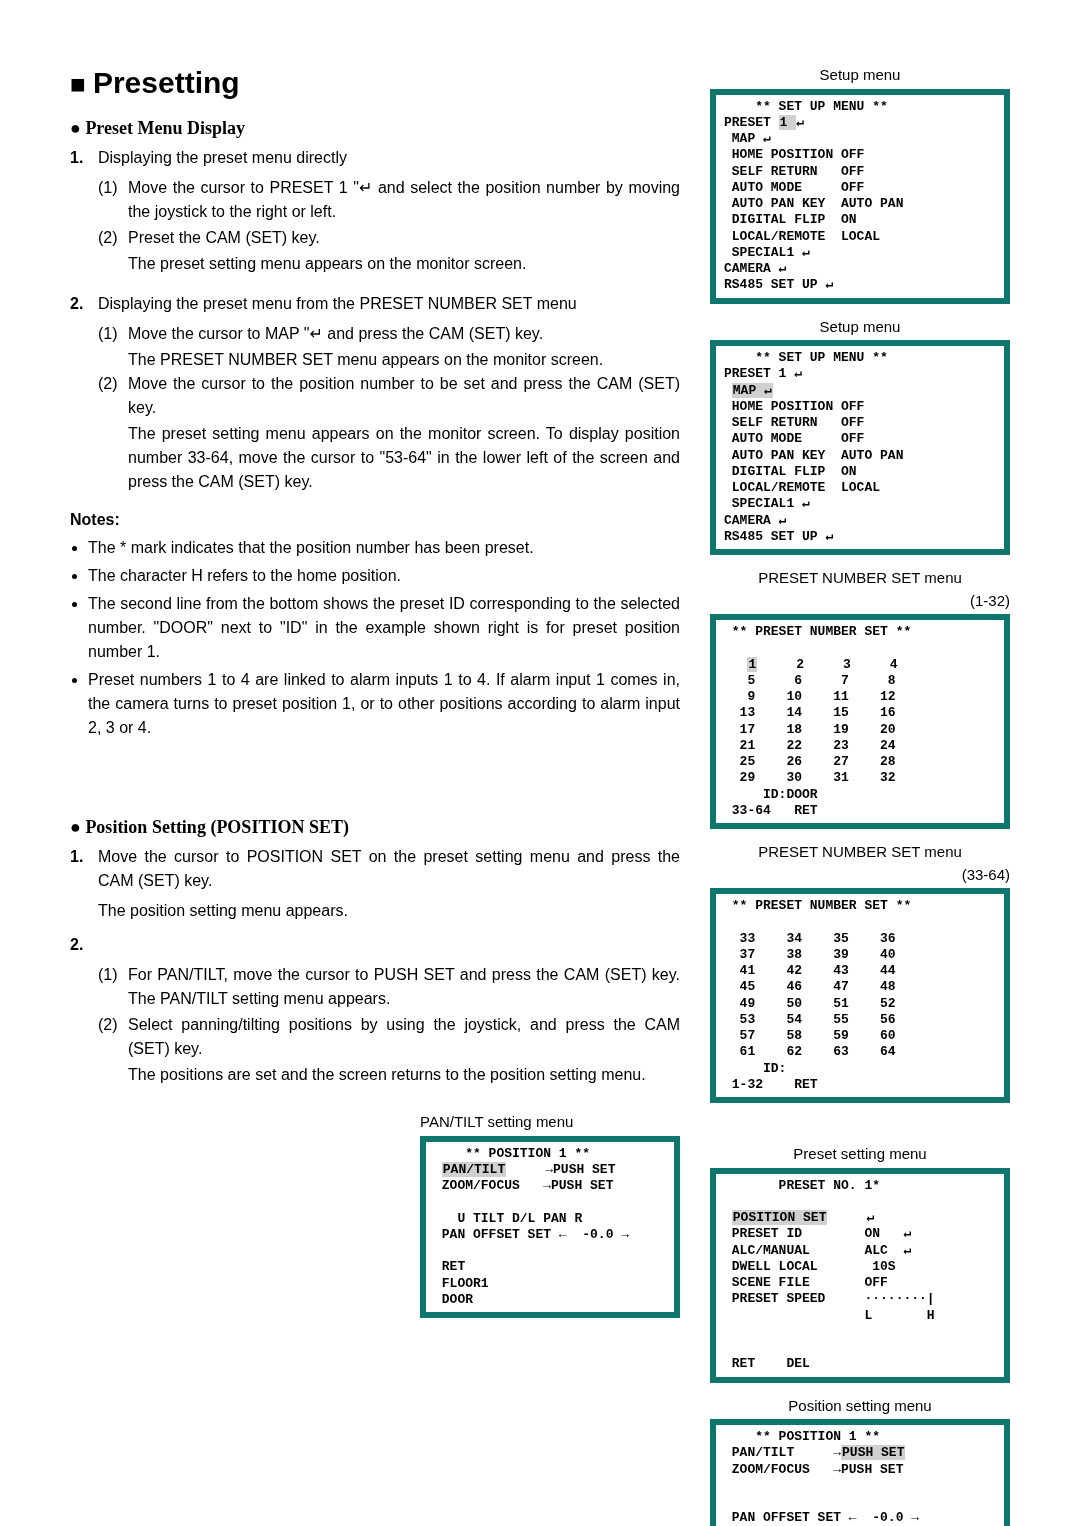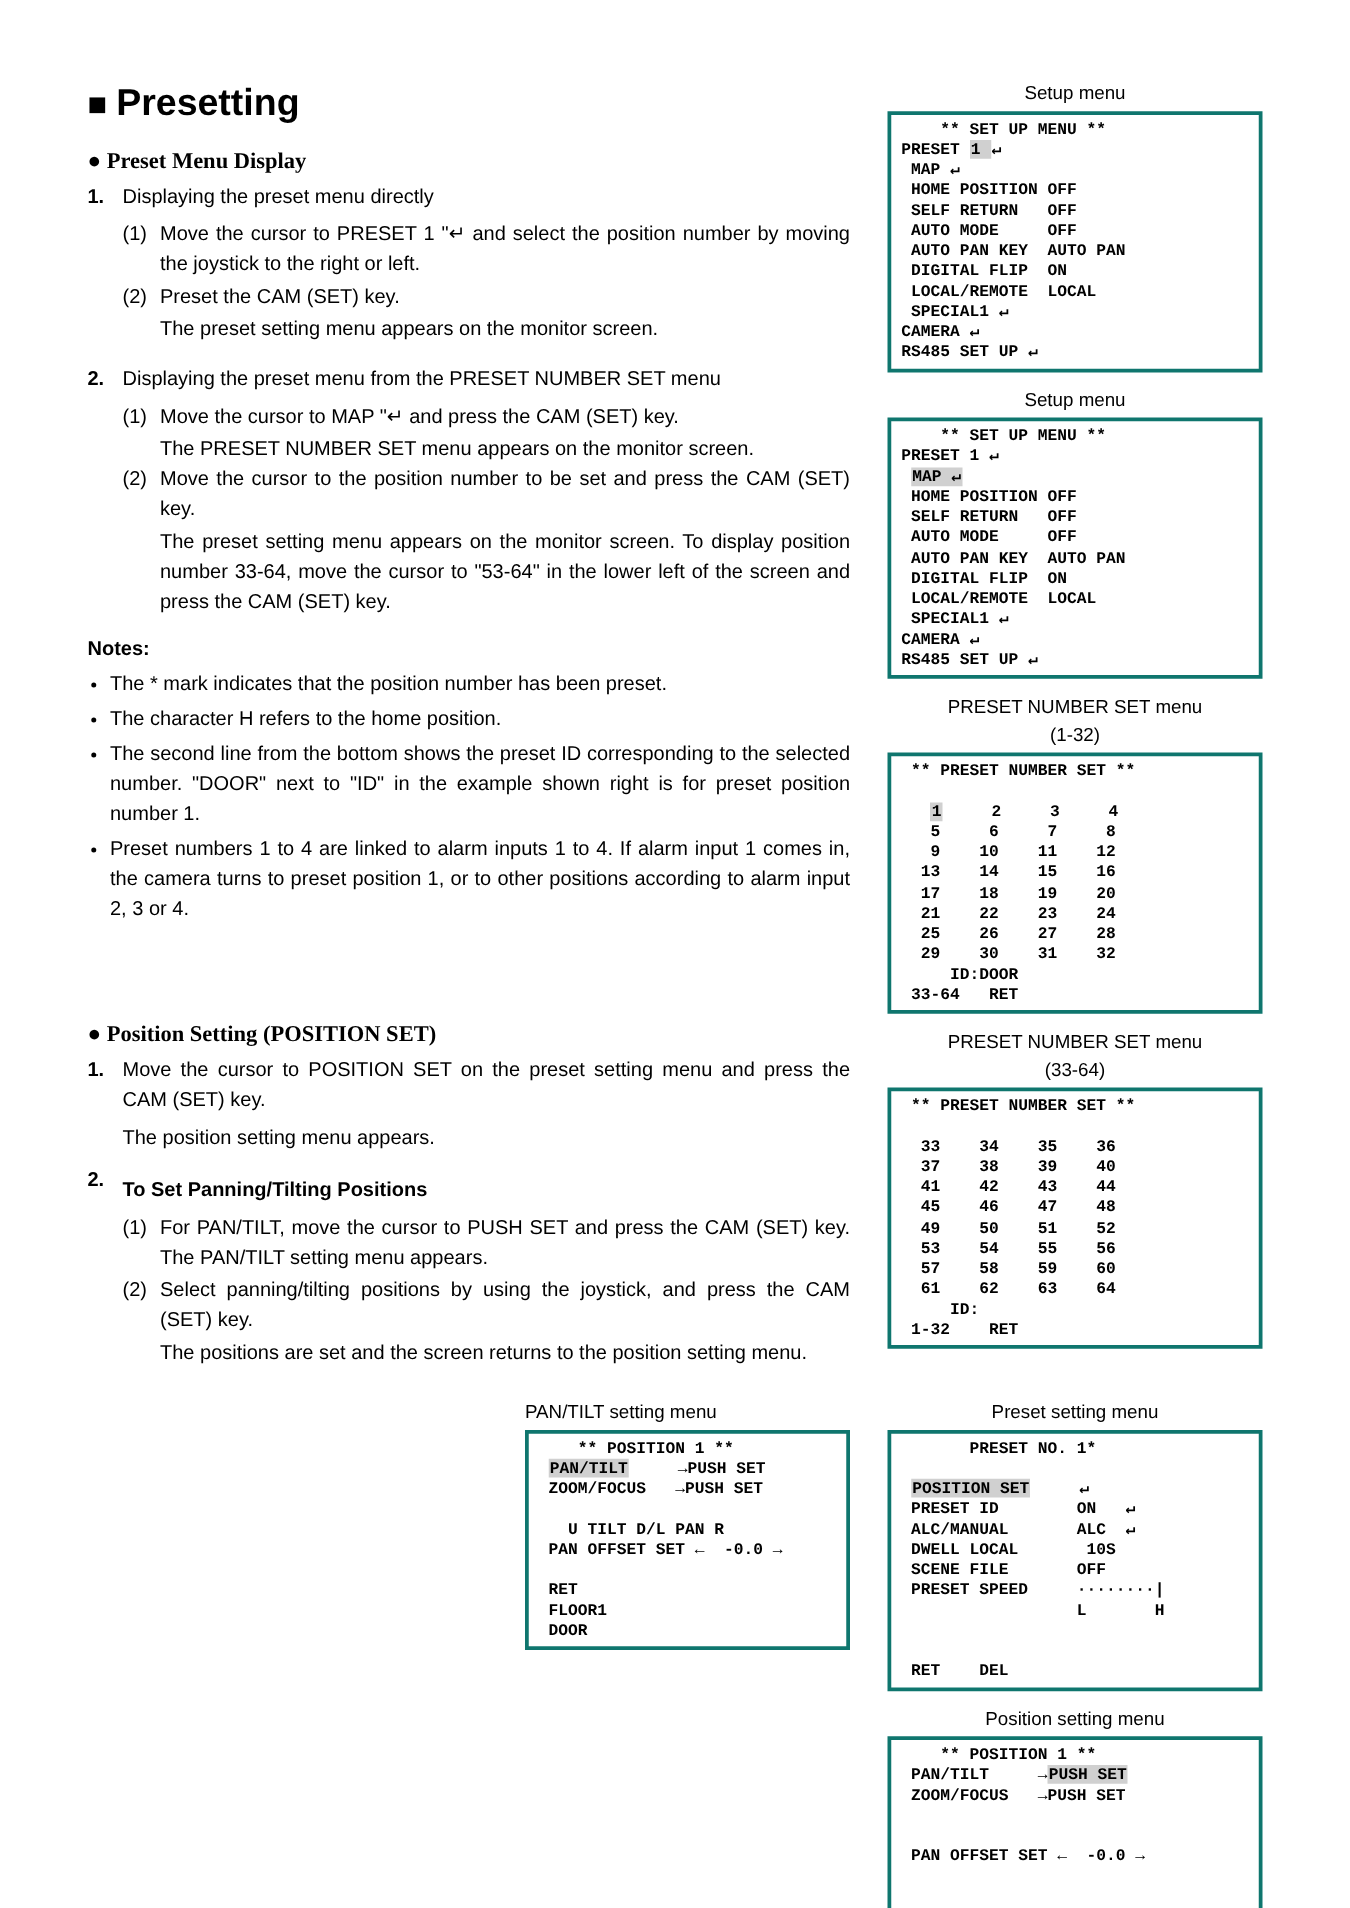--- a/index.html
+++ b/index.html
@@ -58,23 +58,23 @@
     margin-left: 28px;
     margin-bottom: 2px;
   }
   .paren-item .num { width: 30px; flex-shrink:0; }
   .paren-item .txt { flex: 1; text-align: justify; }
   .indent-cont { margin-left: 58px; text-align: justify; }
   .notes-hdr { font-weight: bold; margin-top: 14px; margin-left:0; }
   ul.notes { margin: 4px 0 0 18px; padding:0; }
   ul.notes li { margin-bottom: 4px; text-align: justify; }
   .side-label { font-size: 15px; text-align: center; margin: 4px 0 2px 0; }
-  .side-sub   { font-size: 15px; text-align: center; margin: -2px 0 2px 0; }
+  .side-sub   { font-size: 15px; text-align: right; margin: -2px 0 2px 0; }
   .osd {
-    border: 3px solid #0f766e;
+    border: 6px solid #0f766e;
     font-family: "Courier New", monospace;
     font-weight: bold;
     font-size: 13px;
     line-height: 1.25;
     white-space: pre;
     padding: 4px 8px;
     margin-bottom: 12px;
   }
   .osd .hl { background: #d0d0d0; padding: 0 1px; }
   .bottom-row { display:flex; gap:40px; align-items:flex-start; margin-top:20px;}
@@ -139,21 +139,20 @@
     <div class="num-item">
       <div class="num">1.</div>
       <div class="txt just">Move the cursor to POSITION SET on the preset setting menu and press the CAM (SET) key.</div>
     </div>
     <div style="margin-left:28px" class="just">The position setting menu appears.</div>
 
     <div style="height:10px"></div>
 
     <div class="num-item">
       <div class="num">2.</div>
-      <div class="txt subhead-bold">To Set Panning/Tilting Positions</div>
     </div>
     <div class="paren-item">
       <div class="num">(1)</div>
       <div class="txt">For PAN/TILT, move the cursor to PUSH SET and press the CAM (SET) key. The PAN/TILT setting menu appears.</div>
     </div>
     <div class="paren-item">
       <div class="num">(2)</div>
       <div class="txt">Select panning/tilting positions by using the joystick, and press the CAM (SET) key.</div>
     </div>
     <div class="indent-cont">The positions are set and the screen returns to the position setting menu.</div>

